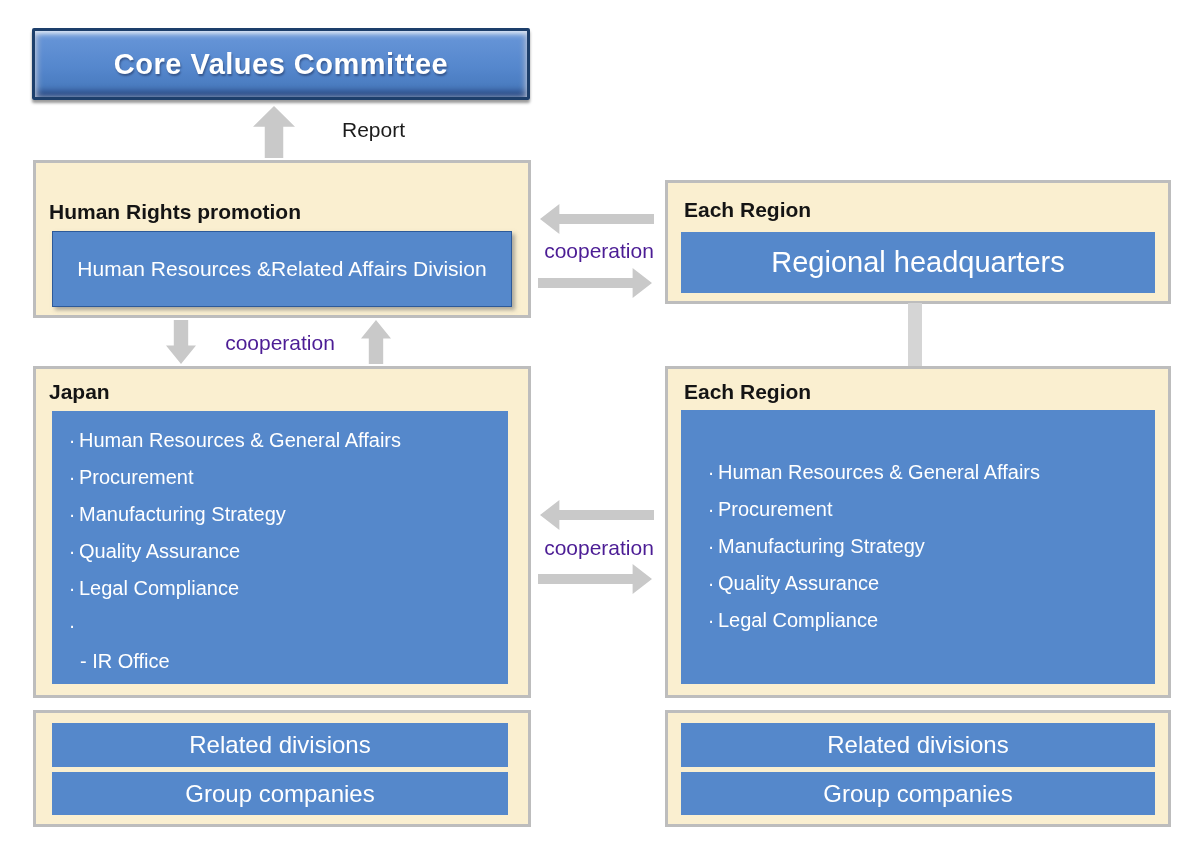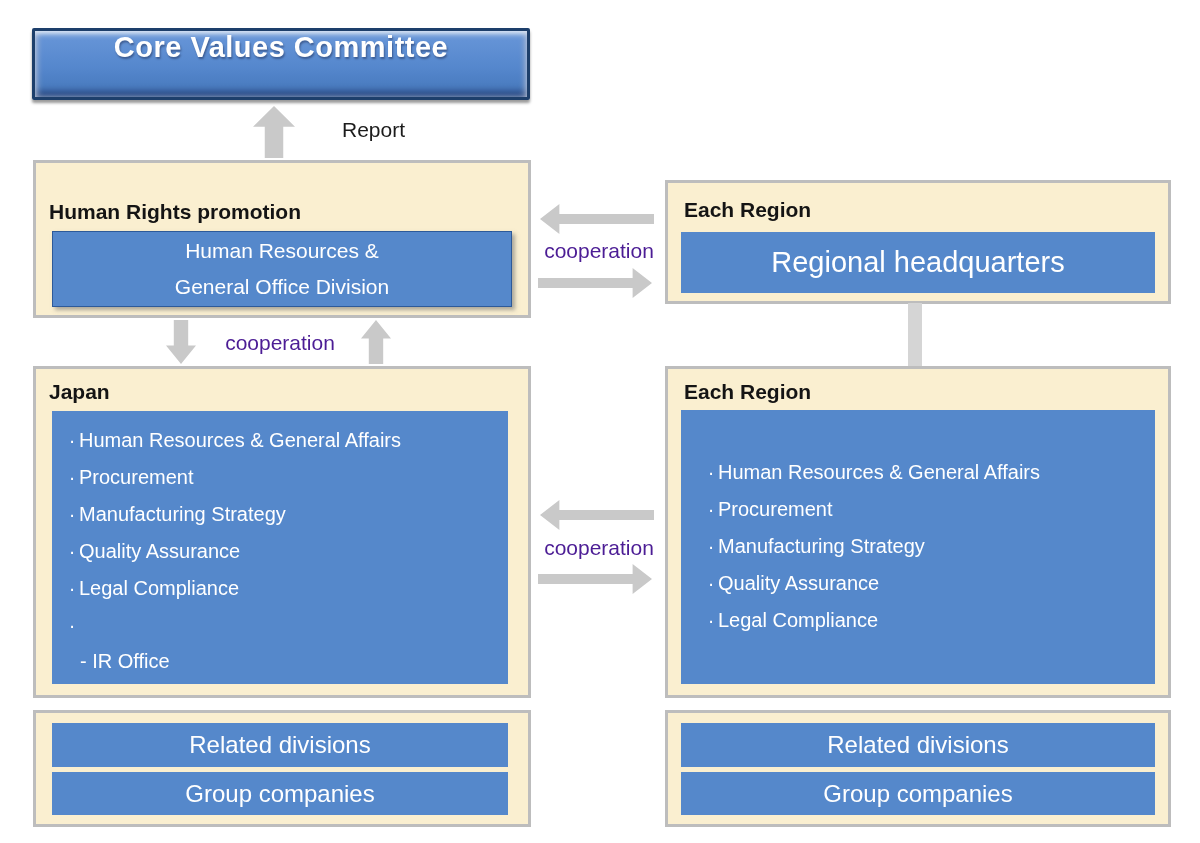--- a/index.html
+++ b/index.html
@@ -13,37 +13,37 @@
   
   .committee{
     left:32px;top:28px;width:498px;height:72px;
     background:linear-gradient(180deg,#83aade 0%,#6493d6 14%,#5587cd 55%,#4a7cc0 84%,#3f6fae 100%);
     border:3px solid #1d3f6b;border-radius:2px;
     box-shadow:inset 0 3px 4px rgba(255,255,255,.55),
                inset 4px 0 5px rgba(255,255,255,.30),
                inset -4px 0 5px rgba(255,255,255,.28),
                inset 0 -6px 7px rgba(0,0,50,.35),
                0 3px 3px rgba(0,0,0,.40);
-    display:flex;justify-content:center;
+    display:flex;align-items:center;justify-content:center;
   }
   .committee-label{
     font-size:29px;font-weight:bold;color:#ffffff;letter-spacing:.5px;
     text-shadow:1px 2px 2px rgba(0,0,30,.35);
   }
 
   
   .panel{background:#faefd0;border:3px solid #bdbdbd;}
   .panel-title{font-size:21px;font-weight:bold;color:#141414;line-height:28px;white-space:nowrap;}
 
   
   .bluebox{background:#5588cb;color:#ffffff;}
   .division-box{
     border:1px solid #2d5a99;
     box-shadow:3px 3px 4px rgba(110,110,110,.55);
-    display:flex;flex-direction:column;align-items:center;justify-content:center;
+    display:flex;align-items:center;justify-content:center;
   }
   .division-line{font-size:21px;line-height:36px;}
   .big-label{font-size:29px;}
   .bar-label{font-size:24px;}
   .center-flex{display:flex;align-items:center;justify-content:center;}
 
   
   .list-item{font-size:20px;height:37px;display:flex;align-items:center;white-space:nowrap;}
   .list-item .bullet{display:inline-block;width:12px;text-align:center;margin-right:1px;}
   .sub-item{font-size:20px;height:34px;display:flex;align-items:center;padding-left:14px;white-space:nowrap;}
@@ -68,21 +68,21 @@
     <span class="committee-label">Core Values Committee</span>
   </div>
 
   <div class="abs arr arr-up-big" style="left:253px;top:106px;width:42px;height:52px;"></div>
   <div class="abs" style="left:342px;top:118px;font-size:21px;color:#1c1c1c;">Report</div>
 
   <div class="abs panel" style="left:33px;top:160px;width:498px;height:158px;"></div>
   <div class="abs panel-title" style="left:49px;top:198px;">Human Rights promotion</div>
   <div class="abs bluebox division-box" style="left:52px;top:231px;width:460px;height:76px;">
     <div class="division-line">Human Resources &amp;</div>
-    <div class="division-line">General Office Division</div>
+    <div class="division-line">Related Affairs Division</div>
   </div>
 
   <div class="abs arr arr-left" style="left:540px;top:204px;width:114px;height:30px;"></div>
   <div class="abs coop-label" style="left:536px;top:239px;width:126px;">cooperation</div>
   <div class="abs arr arr-right" style="left:538px;top:268px;width:114px;height:30px;"></div>
 
   <div class="abs panel" style="left:665px;top:180px;width:506px;height:124px;"></div>
   <div class="abs panel-title" style="left:684px;top:196px;">Each Region</div>
   <div class="abs bluebox center-flex" style="left:681px;top:232px;width:474px;height:61px;">
     <span class="big-label">Regional headquarters</span>

